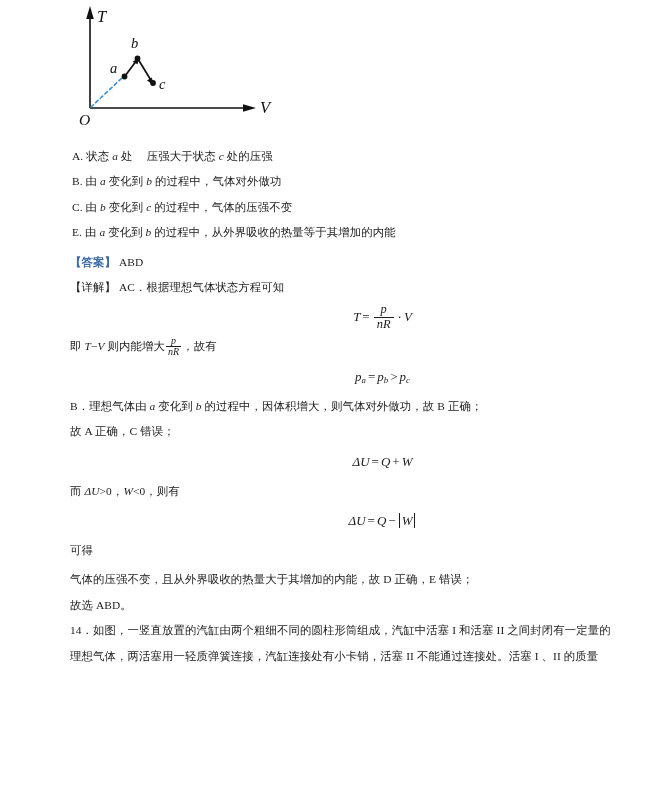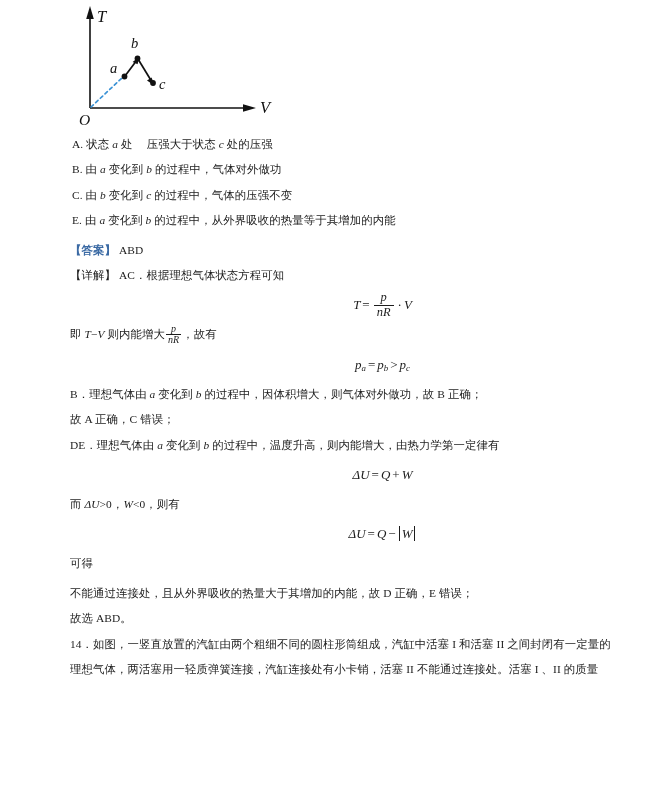--- a/index.html
+++ b/index.html
@@ -30,21 +30,21 @@
     top: 0px;
     width: 220px;
     height: 140px;
   }
   .figure-wrap svg { display: block; }
 
   
   .body-text {
     position: absolute;
     left: 70px;
-    top: 132px;
+    top: 144px;
     width: 585px;
   }
 
   .line {
     font-size: 11.4px;
     line-height: 25.4px;
     white-space: nowrap;
     color: #1c1c1c;
     letter-spacing: 0.1px;
   }
@@ -192,21 +192,20 @@
     <div class="math-line">
       <span>p</span><sub class="s">a</sub><span class="op">=</span><span>p</span><sub class="s">b</sub><span class="op">&gt;</span><span>p</span><sub class="s">c</sub>
     </div>
 
     <div class="spacer-2"></div>
 
     <div class="line"><span>B．理想气体由 </span><i class="v">a</i><span> 变化到 </span><i class="v">b</i><span> 的过程中，因体积增大，则气体对外做功，故 B 正确；</span></div>
 
     <div class="line">故 A 正确，C 错误；</div>
 
-    <div class="line"><span>DE．理想气体由 </span><i class="v">a</i><span> 变化到 </span><i class="v">b</i><span> 的过程中，温度升高，则内能增大，由热力学第一定律有</span></div>
 
     <div class="spacer-2"></div>
 
     <div class="math-line">
       <span>ΔU</span><span class="op">=</span><span>Q</span><span class="op">+</span><span>W</span>
     </div>
 
     <div class="spacer-2"></div>
 
     <div class="line"><span>而 </span><i class="v">ΔU</i><span>&gt;</span><span>0</span><span>，</span><i class="v">W</i><span>&lt;</span><span>0</span><span>，则有</span></div>
@@ -219,21 +218,21 @@
 
     <div class="spacer-2"></div>
 
     <div class="line">可得</div>
 
     <div class="spacer-2"></div>
 
 
     <div class="spacer-2"></div>
 
-    <div class="line">不能通过连接处，且从外界吸收的热量大于其增加的内能，故 D 正确，E 错误；</div>
+    <div class="line">气体的压强不变，且从外界吸收的热量大于其增加的内能，故 D 正确，E 错误；</div>
     <div class="line">故选 ABD。</div>
 
     <div class="clip-row">
       <div class="line">14．如图，一竖直放置的汽缸由两个粗细不同的圆柱形筒组成，汽缸中活塞 I 和活塞 II 之间封闭有一定量的</div>
     </div>
     <div class="clip-row">
       <div class="line">理想气体，两活塞用一轻质弹簧连接，汽缸连接处有小卡销，活塞 II 不能通过连接处。活塞 I 、II 的质量</div>
     </div>
 
   </div>

